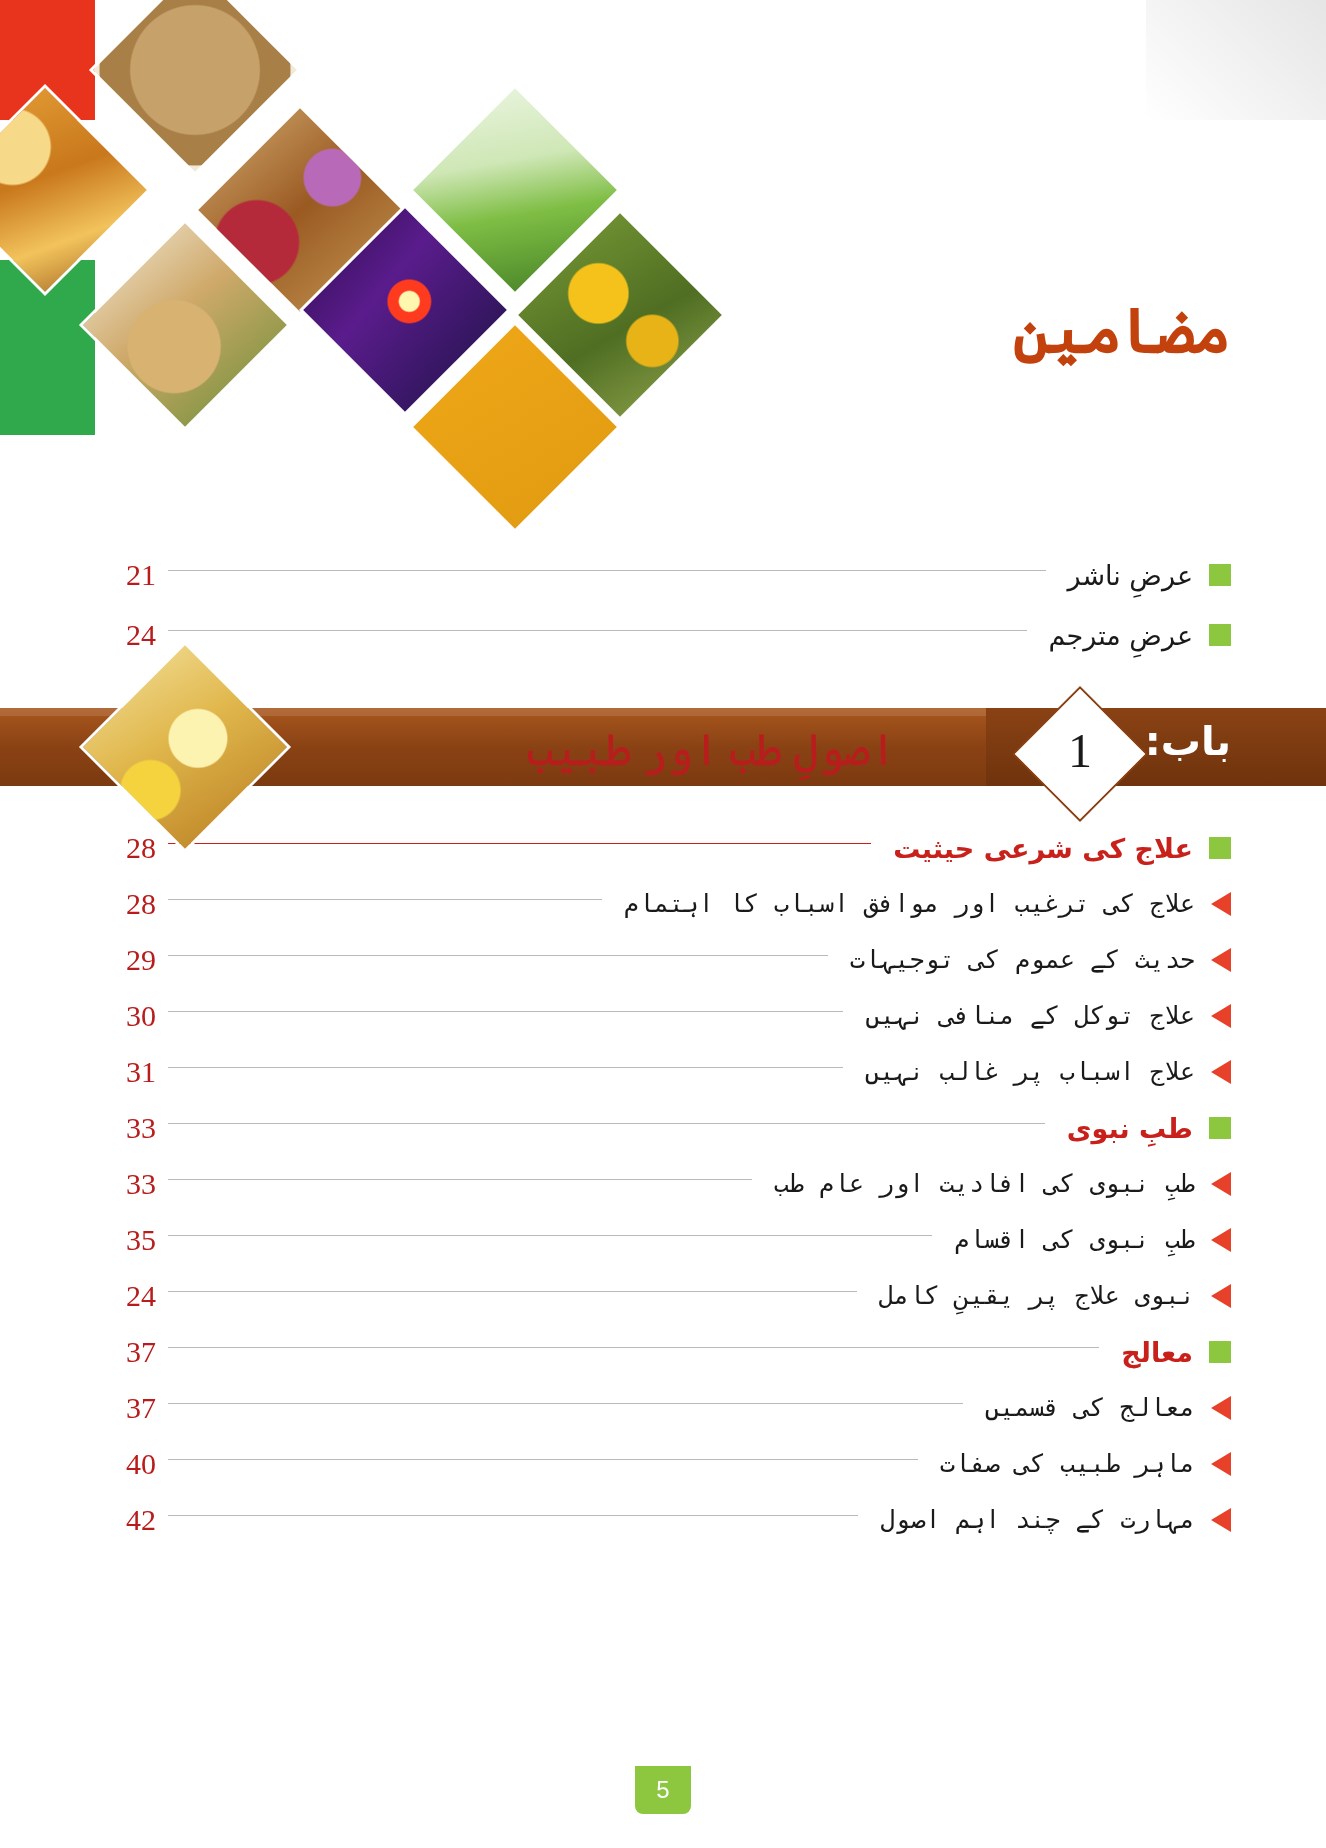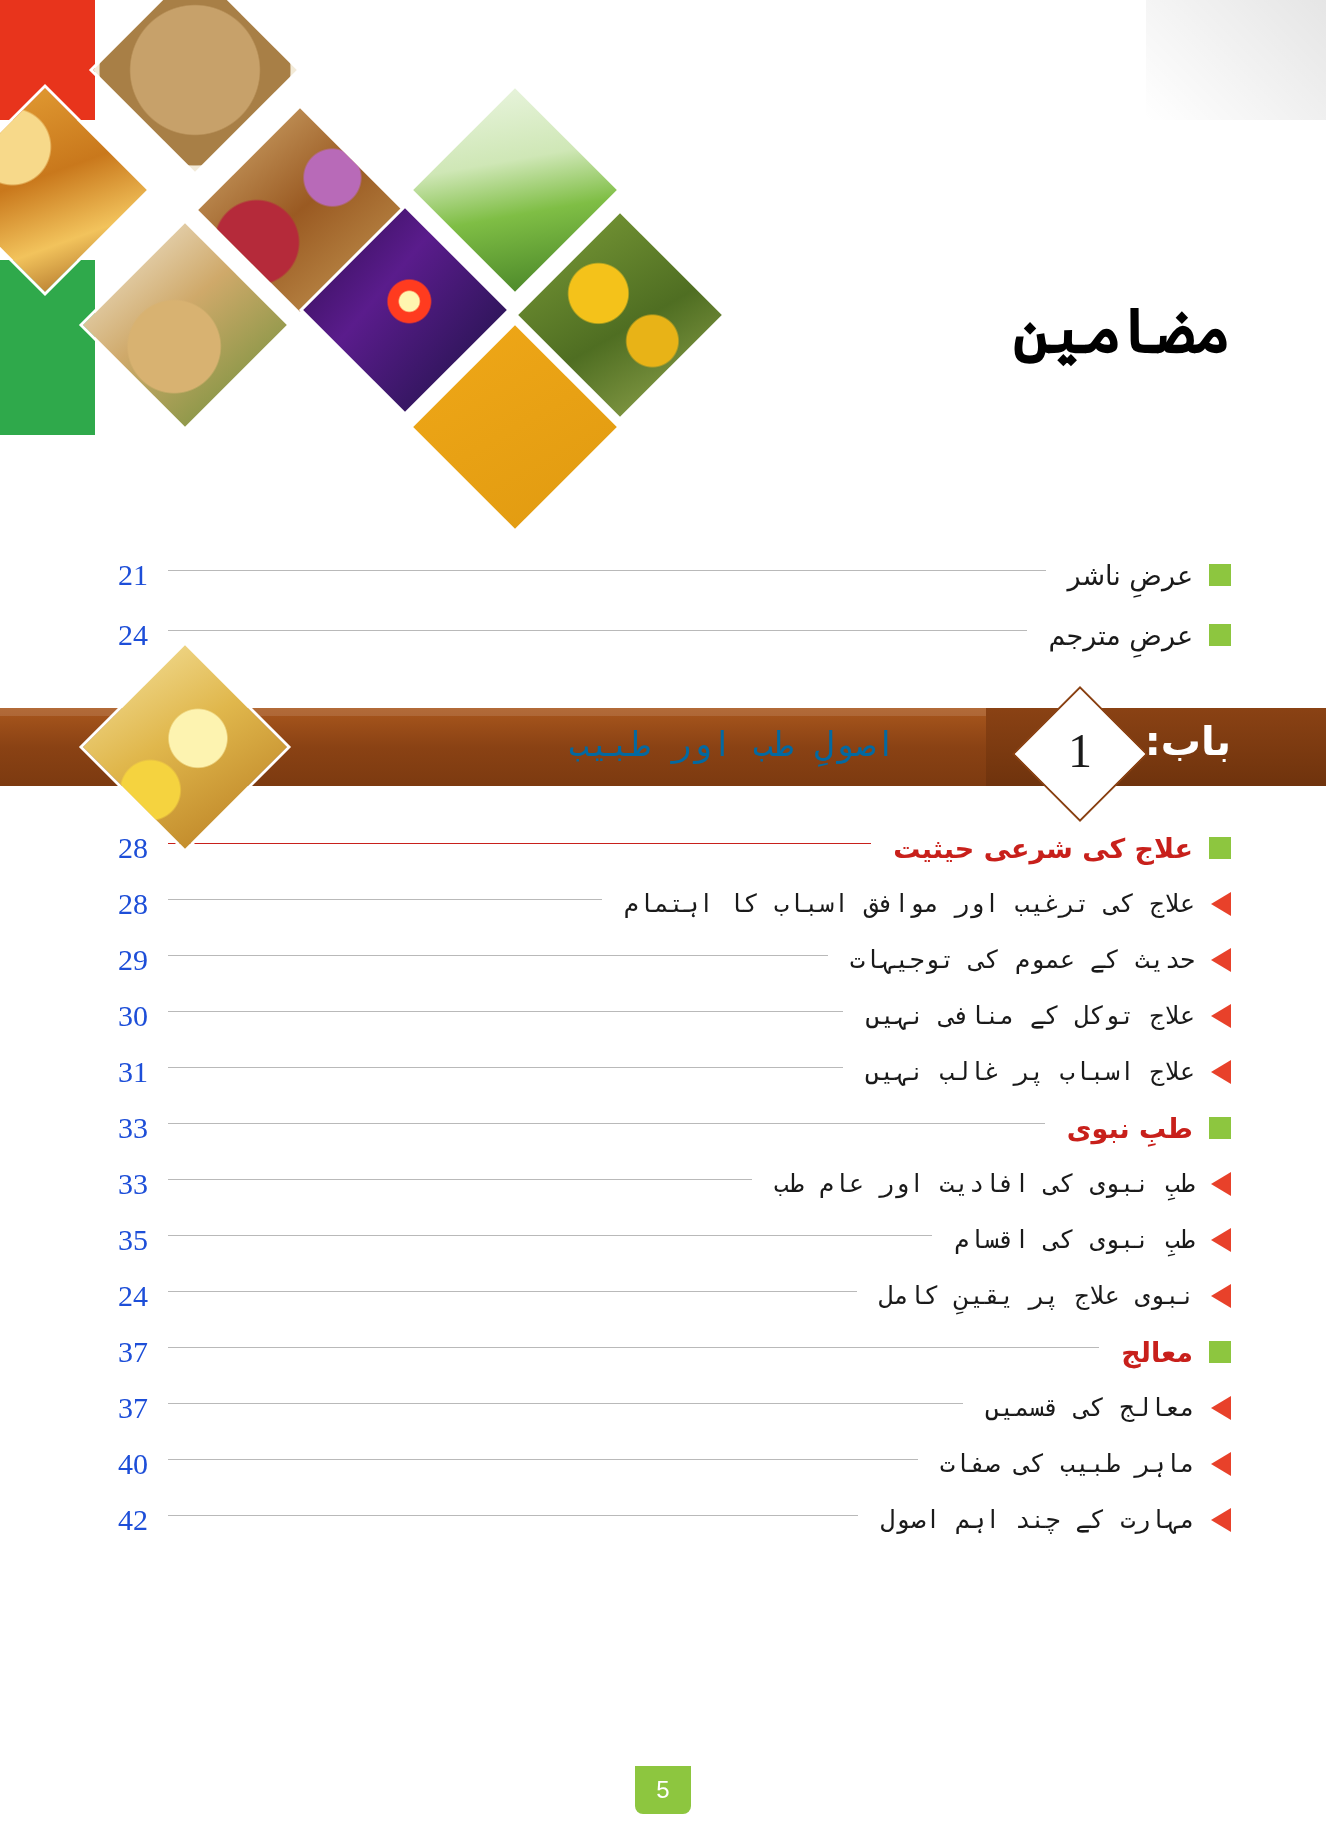--- a/index.html
+++ b/index.html
@@ -135,21 +135,21 @@
       radial-gradient(circle at 34% 70%, #f5d33f 0 14%, rgba(0,0,0,0) 15%),
       linear-gradient(150deg, #f7e7a8 0%, #e0b74c 45%, #b4761c 100%);
   }
 
   
   .page-title {
     position: absolute;
     top: 300px;
     right: 95px;
     font-size: 62px;
-    color: #000000;
+    color: #c2410c;
     font-family: Liberation Sans, sans-serif;
     font-weight: bold;
     letter-spacing: 1px;
     line-height: 1;
     direction: rtl;
   }
 
   
   .toc {
     position: absolute;
@@ -201,23 +201,23 @@
     border-bottom: 1px solid #b9b9b9;
     margin: 0 12px 10px 12px;
     height: 1px;
   }
   .leader.red-line { border-bottom: 1px solid #c8201b; }
 
   .page-num {
     flex: 0 0 auto;
     font-family: "Liberation Serif", serif;
     font-size: 30px;
-    color: #1d4ed8;
+    color: #b91c1c;
     min-width: 46px;
-    text-align: center;
+    text-align: right;
     direction: ltr;
   }
 
   
   .chapter-bar {
     position: absolute;
     top: 690px;
     left: 0;
     right: 0;
     height: 115px;
@@ -273,23 +273,23 @@
     line-height: 80px;
     text-align: center;
     font-family: "Liberation Serif", serif;
     font-size: 48px;
     color: #1a1a1a;
   }
   .chapter-title {
     position: absolute;
     top: 34px;
     right: 430px;
-    font-family: Liberation Mono, monospace;
-    font-size: 34px;
-    color: #0369a1;
+    font-family: Liberation Serif, serif;
+    font-size: 44px;
+    color: #b91c1c;
     direction: rtl;
   }
 
   
   .footer-badge {
     position: absolute;
     bottom: 34px;
     left: 50%;
     transform: translateX(-50%);
     width: 56px;

